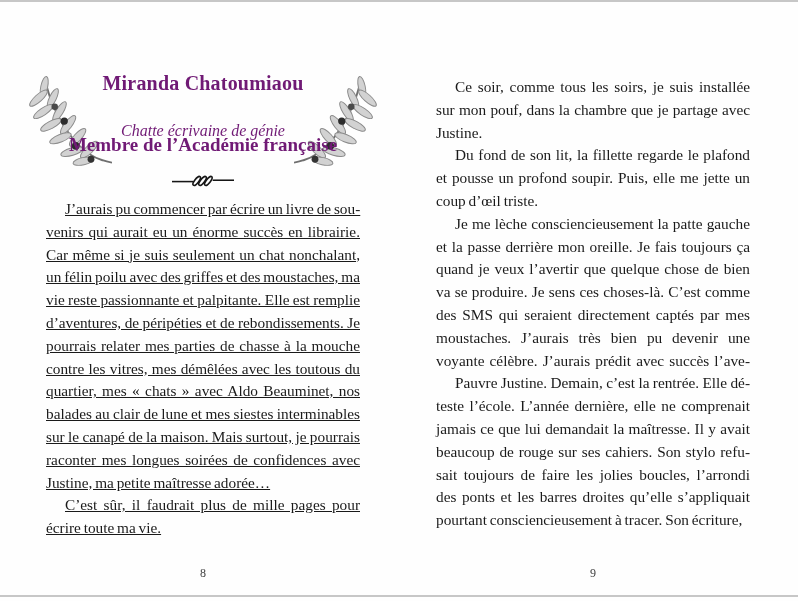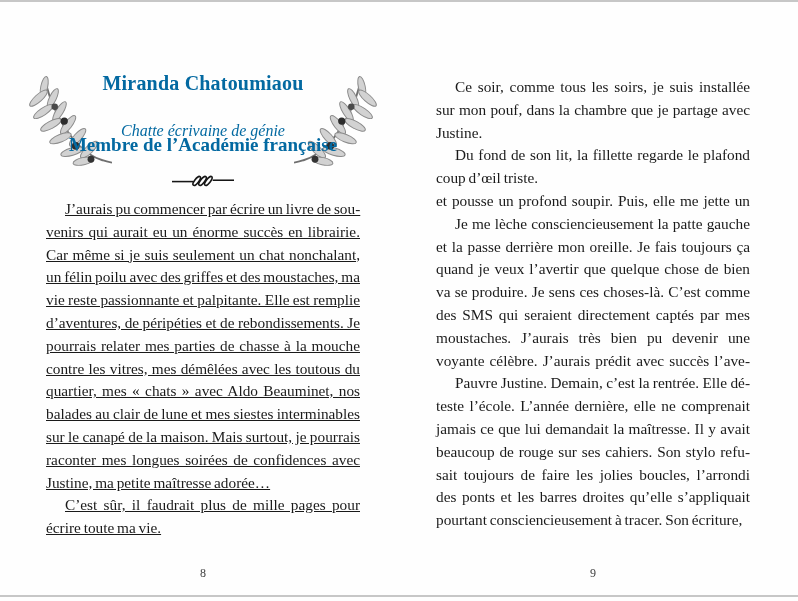--- a/index.html
+++ b/index.html
@@ -9,21 +9,21 @@
     font-family:"Liberation Serif","DejaVu Serif",serif;
     color:#1a1a1a;
   }
   .spread { position:relative; width:798px; height:601px; background:#fefefe; }
 
   .rule { position:absolute; left:0; width:798px; height:2px; background:#c7c7c7; }
   .rule.top { top:0; }
   .rule.bottom { top:595px; }
 
   
-  .header-line { position:absolute; left:46px; width:314px; text-align:center; color:#0369a1; }
+  .header-line { position:absolute; left:46px; width:314px; text-align:center; color:#701a75; }
   .header-title { top:72px; font-size:20px; font-weight:bold; letter-spacing:.2px; }
   .header-subtitle { top:122px; font-size:16px; font-style:italic; font-weight:normal; }
   .header-affiliation { top:134px; font-size:19px; font-weight:bold; }
   .divider-wrap { position:absolute; left:46px; width:314px; top:174px; text-align:center; }
 
   .body-text { position:absolute; width:314px; }
   .body-left  { left:46px;  top:198px;text-decoration:underline; }
   .body-right { left:436px; top:76px; }
 
   .line {
@@ -135,22 +135,22 @@
       <div class="line">raconter mes longues soirées de confidences avec</div>
       <div class="line para-end">Justine, ma petite maîtresse adorée…</div>
       <div class="line para-start">C’est sûr, il faudrait plus de mille pages pour</div>
       <div class="line para-end">écrire toute ma vie.</div>
     </div>
   <div class="body-text body-right">
       <div class="line para-start">Ce soir, comme tous les soirs, je suis installée</div>
       <div class="line">sur mon pouf, dans la chambre que je partage avec</div>
       <div class="line para-end">Justine.</div>
       <div class="line para-start">Du fond de son lit, la fillette regarde le plafond</div>
+      <div class="line">et pousse un profond soupir. Puis, elle me jette un</div>
       <div class="line para-end">coup d’œil triste.</div>
-      <div class="line">et pousse un profond soupir. Puis, elle me jette un</div>
       <div class="line para-start">Je me lèche consciencieusement la patte gauche</div>
       <div class="line">et la passe derrière mon oreille. Je fais toujours ça</div>
       <div class="line">quand je veux l’avertir que quelque chose de bien</div>
       <div class="line">va se produire. Je sens ces choses-là. C’est comme</div>
       <div class="line">des SMS qui seraient directement captés par mes</div>
       <div class="line">moustaches. J’aurais très bien pu devenir une</div>
       <div class="line">voyante célèbre. J’aurais prédit avec succès l’ave-</div>
       <div class="line para-start">Pauvre Justine. Demain, c’est la rentrée. Elle dé-</div>
       <div class="line">teste l’école. L’année dernière, elle ne comprenait</div>
       <div class="line">jamais ce que lui demandait la maîtresse. Il y avait</div>

